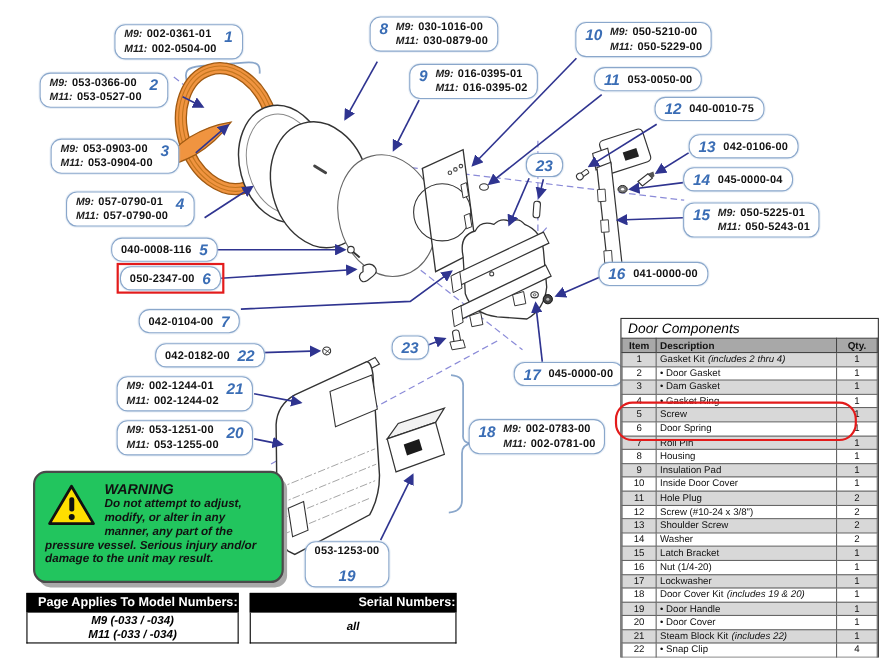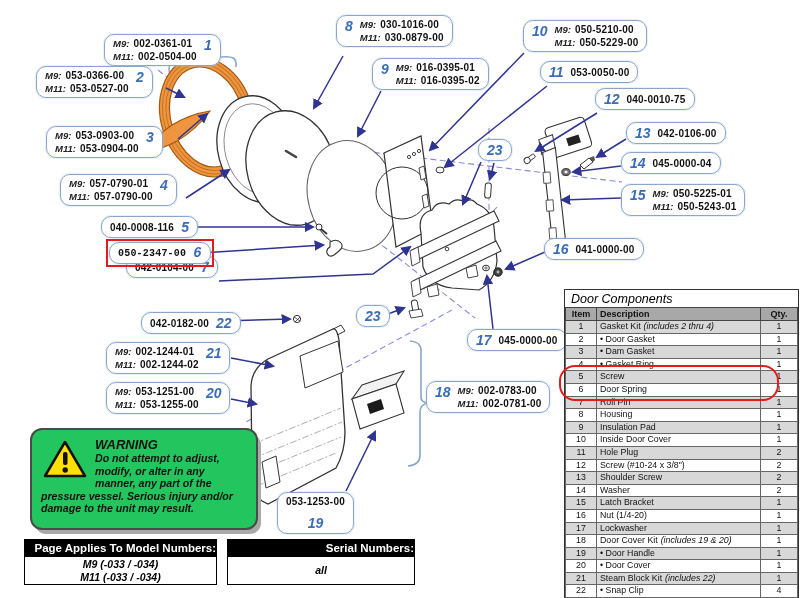--- a/index.html
+++ b/index.html
@@ -13,21 +13,21 @@
     background:#fff;border:1.6px solid #8aa7cb;border-radius:10px;
     padding:2px 8px;box-shadow:0 0 0 1px rgba(170,195,225,.25);
     white-space:nowrap;
   }
   .callout .co-lines{display:flex;flex-direction:column;}
   .co-line{line-height:13px;font-size:10px;color:#111;}
   .pfx{font-style:italic;font-weight:bold;color:#222;margin-right:4px;font-size:9.5px;}
   .pn{font-weight:bold;letter-spacing:.2px;}
   .co-num{font-style:italic;font-weight:bold;font-size:14px;color:#3a6db5;}
   .two .co-num{align-self:flex-start;}
-  .red-frame{position:absolute;z-index:3;border:2.5px solid #e31b1b;padding:1px;font-family:Liberation Mono, monospace;}
+  .red-frame{position:absolute;z-index:3;border:2.5px solid #e31b1b;padding:1px;}
   .red-frame .callout{position:static;}
 
   
   .parts-table{position:absolute;left:564px;top:289px;width:233px;z-index:2;
     background:#fff;border:1.2px solid #333;}
   .pt-title{font-weight:normal;font-style:italic;font-size:12.5px;padding:2px 6px 1px;color:#000;}
   .parts-table table{border-collapse:collapse;width:100%;table-layout:fixed;}
   .parts-table th{background:#a8a8a8;font-weight:bold;font-size:9px;text-align:left;
     padding:1px 3px;border:1px solid #444;color:#111;}
   .parts-table td{border:1px solid #666;padding:1px 3px;font-size:8.8px;line-height:9.6px;color:#111;}
@@ -219,21 +219,21 @@
     <line x1="231" y1="399" x2="256" y2="404" marker-end="url(#ah)"></line>
     <line x1="231" y1="358" x2="273" y2="366" marker-end="url(#ah)"></line>
     <line x1="222" y1="321" x2="290" y2="319" marker-end="url(#ah)"></line>
     <line x1="494" y1="163" x2="490" y2="179" marker-end="url(#ah)"></line>
     <line x1="481" y1="162" x2="463" y2="204" marker-end="url(#ah)"></line>
     <line x1="388" y1="314" x2="404" y2="308" marker-end="url(#ah)"></line>
     <line x1="430" y1="403" x2="426" y2="403"></line>
   </g>
 </svg>
 
-<div class="callout two" style="left:104px;top:34px;">
+<div class="callout two" style="left:104px;top:22px;">
   <div class="co-lines">
     <div class="co-line"><i class="pfx">M9:</i><b class="pn">002-0361-01</b></div>
     <div class="co-line"><i class="pfx">M11:</i><b class="pn">002-0504-00</b></div>
   </div>
       <span class="co-num">1</span>
 </div>
 <div class="callout two" style="left:36px;top:66px;justify-content:center;">
   <div class="co-lines">
     <div class="co-line"><i class="pfx">M9:</i><b class="pn">053-0366-00</b></div>
     <div class="co-line"><i class="pfx">M11:</i><b class="pn">053-0527-00</b></div>
@@ -261,21 +261,21 @@
   <span class="co-num">5</span>
 </div>
 <div class="red-frame" style="left:106px;top:239px;">
   <div class="callout">
     <div class="co-lines">
           <div class="co-line"><b class="pn">050-2347-00</b></div>
         </div>
     <span class="co-num">6</span>
   </div>
 </div>
-<div class="callout" style="left:126px;top:256px;">
+<div class="callout" style="left:126px;top:281px;">
   <div class="co-lines">
         <div class="co-line"><b class="pn">042-0104-00</b></div>
       </div>
   <span class="co-num">7</span>
 </div>
 <div class="callout two" style="left:336px;top:15px;">
   <span class="co-num">8</span>
   <div class="co-lines">
     <div class="co-line"><i class="pfx">M9:</i><b class="pn">030-1016-00</b></div>
     <div class="co-line"><i class="pfx">M11:</i><b class="pn">030-0879-00</b></div>

